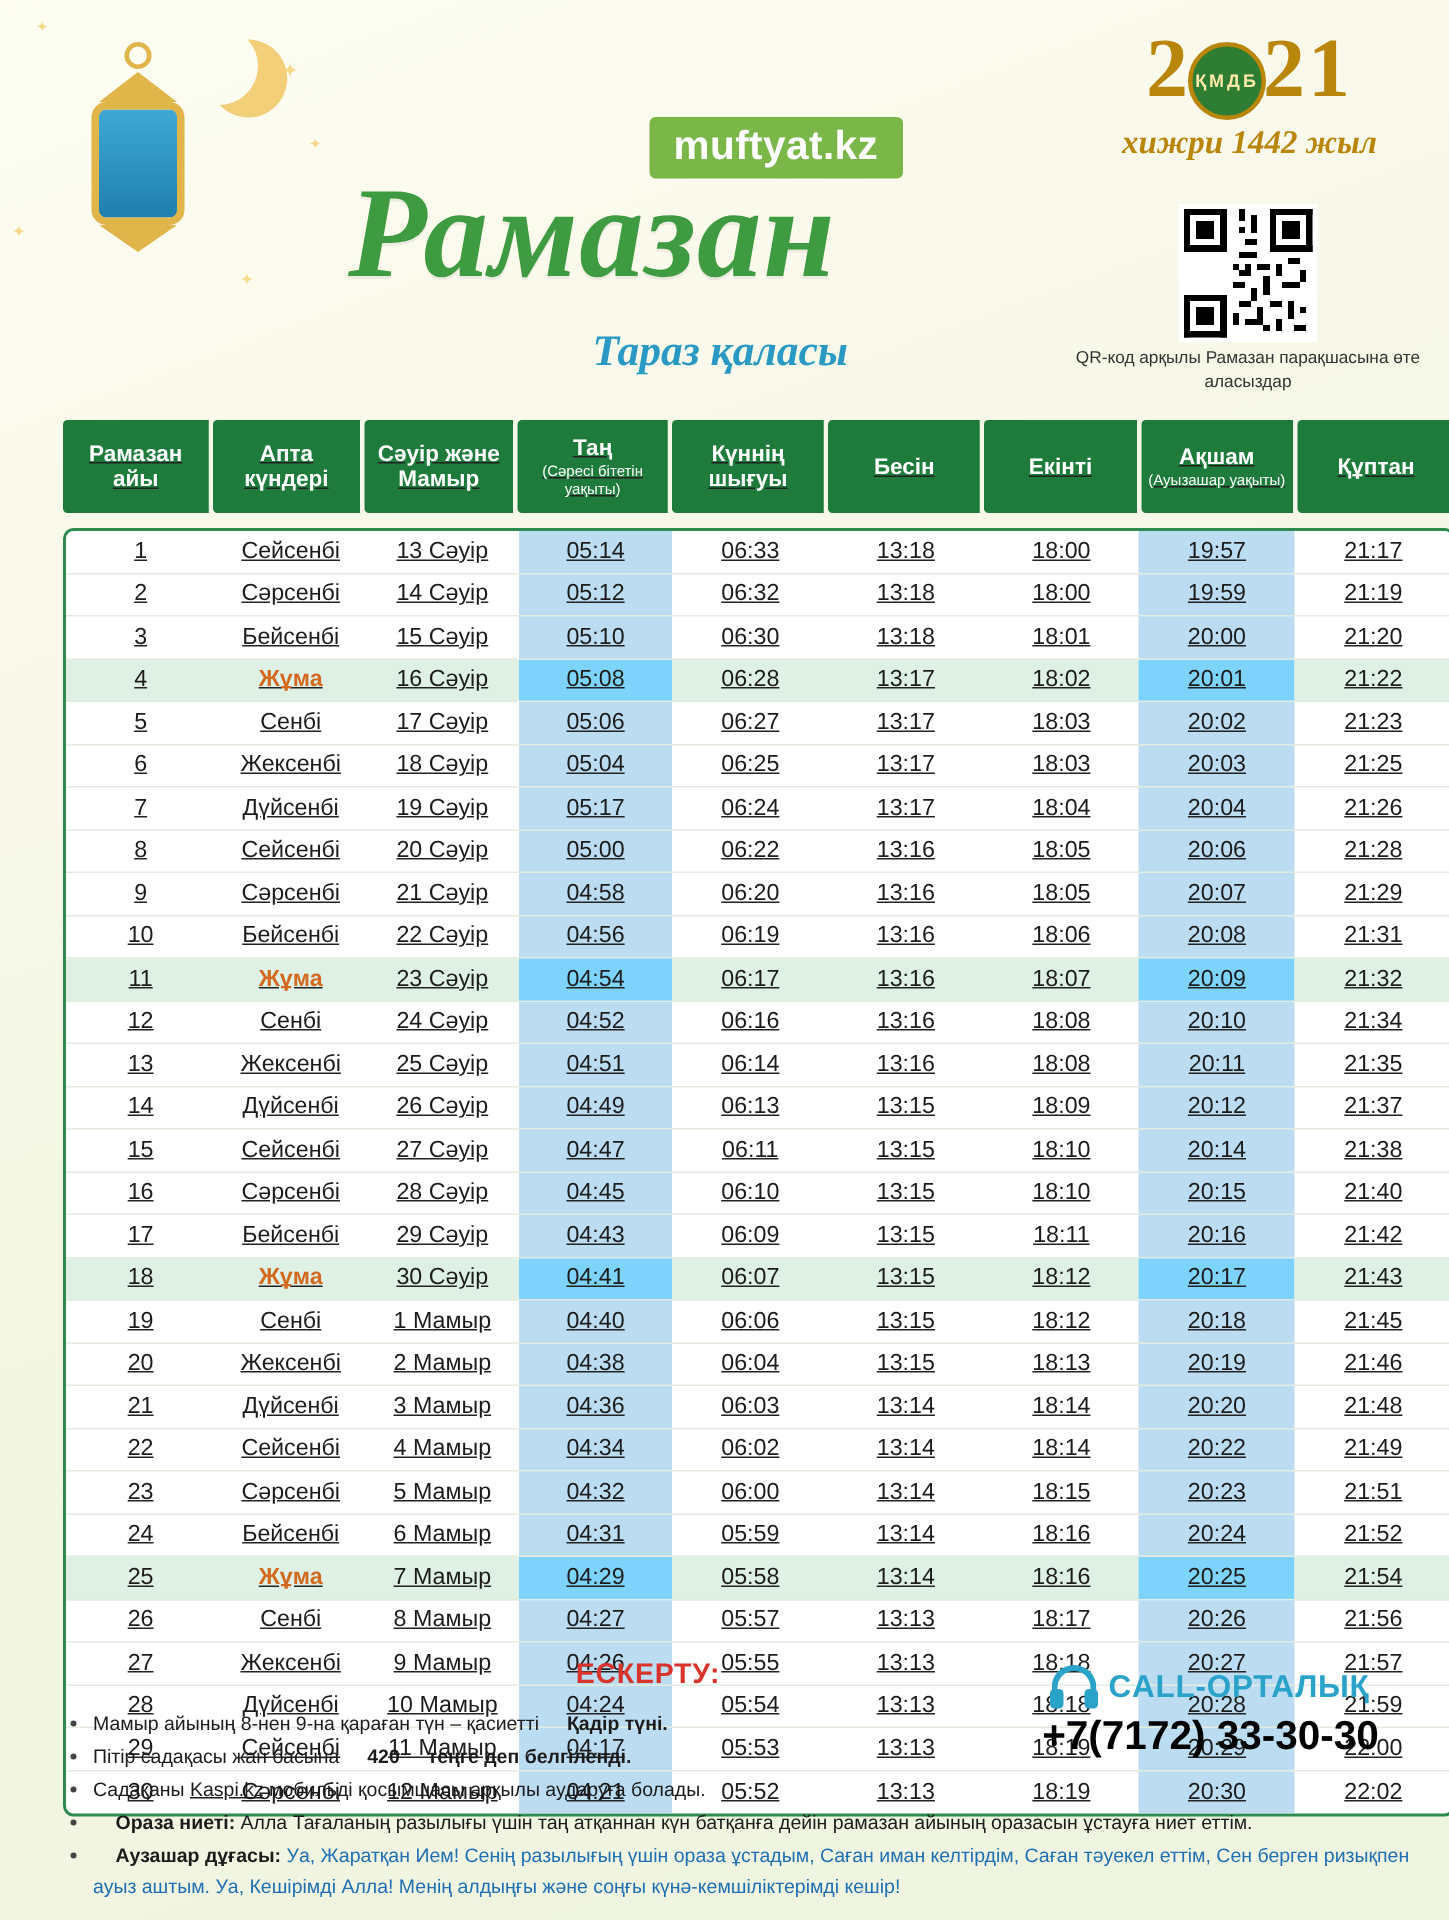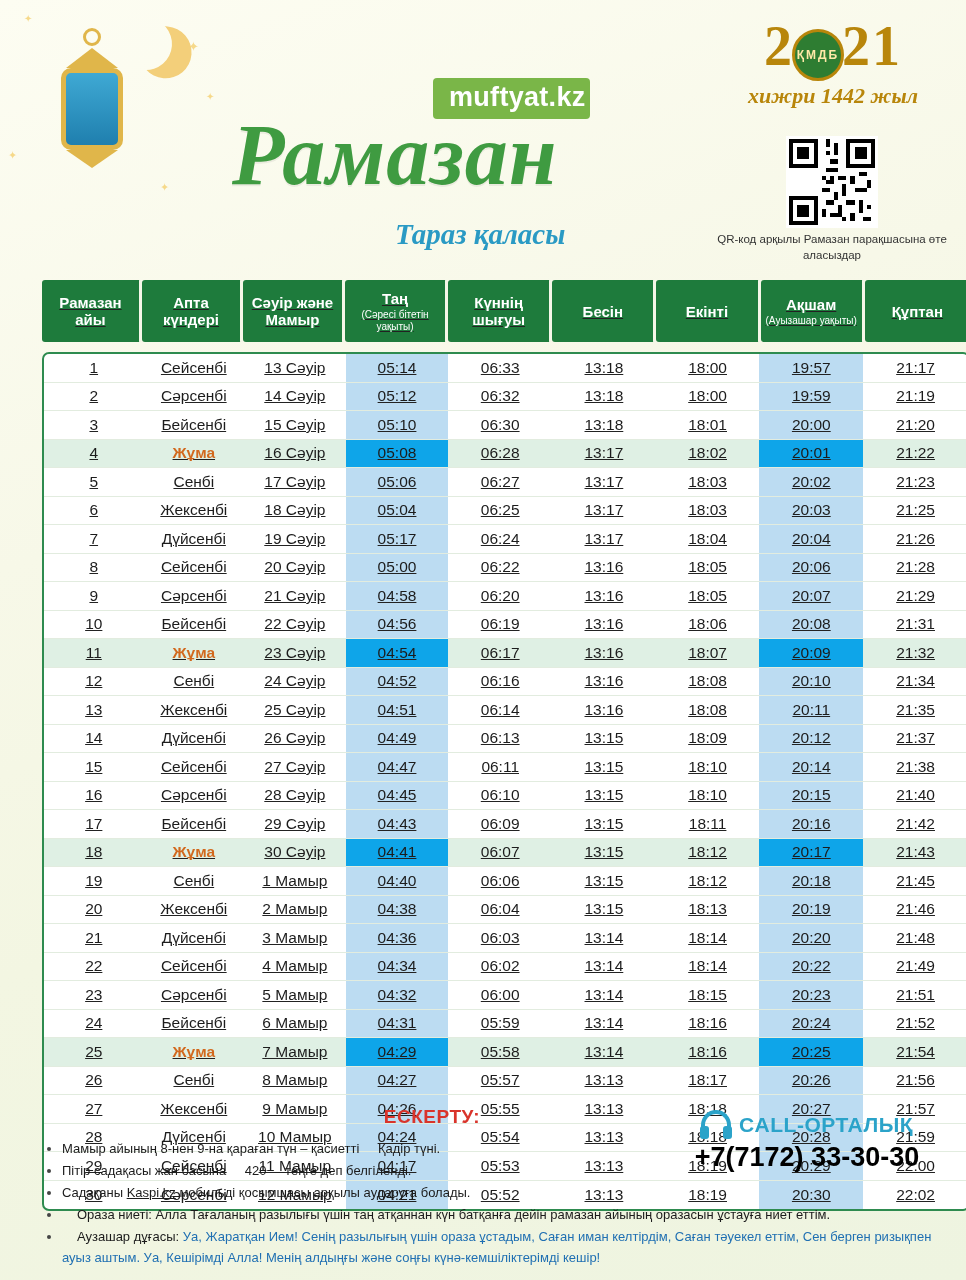--- a/index.html
+++ b/index.html
@@ -42,21 +42,21 @@
     position: relative;
     height: 260px;
   }
   .brand-badge {
     position: absolute;
     left: 433px; top: 78px;
     background: #7ab648;
     color: #fff;
     font-size: 27px;
     font-weight: bold;
-    padding: 4px 4px 6px 16px;
+    padding: 4px 16px 6px 16px;
     border-radius: 4px;
     letter-spacing: .3px;
   }
   .title-ramazan {
     position: absolute;
     left: 232px; top: 105px;
     font-family: "Liberation Serif", serif;
     font-style: italic;
     font-weight: bold;
     font-size: 86px;
@@ -183,21 +183,21 @@
     color: #1c1c1c;
     height: 28.5px;
     border-bottom: 1px solid #e2ecdf;
   }
   tbody tr:last-child td { border-bottom: none; }
   tbody tr.friday td { background: #dff0e4; }
   tbody tr.friday td.c-day { color: #d2691e; font-weight: bold; }
   tbody td.c-tan { background: #bcdcf2; color: #16435e; }
   tbody td.c-aksham { background: #bcdcf2; color: #16435e; }
   tbody tr.friday td.c-tan,
-  tbody tr.friday td.c-aksham { background: #0ea5e9; }
+  tbody tr.friday td.c-aksham { background: #7dd3fc; }
 
   col.w-num { width: 95px; }
   col.w-day { width: 96px; }
   col.w-date { width: 97px; }
   col.w-t { width: 98px; }
   col.w-s { width: 99px; }
   col.w-b { width: 99px; }
   col.w-e { width: 99px; }
   col.w-a { width: 99px; }
   col.w-k { width: 100px; }
@@ -218,21 +218,21 @@
   }
   ul.note-list {
     margin: 10px 0 0 0;
     padding-left: 20px;
     font-size: 13px;
     color: #1b1b1b;
     line-height: 1.62;
   }
   ul.note-list li { margin-bottom: 1px; }
   ul.note-list li::marker { color: #444; }
-  .b { font-weight: normal; padding-left: 15px; }
+  .b { font-weight: bold; padding-left: 15px; }
   .u { text-decoration: underline; }
   .blue { color: #1f6fb2; }
   .note-wide { width: 900px; }
 
   
   .callcenter {
     position: absolute;
     right: 34px; top: 1110px;
     text-align: center;
     width: 250px;

